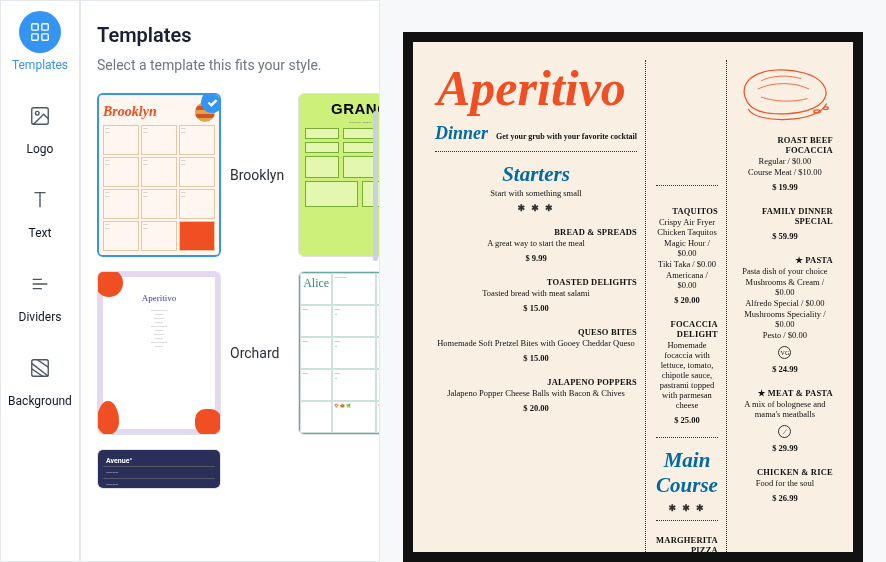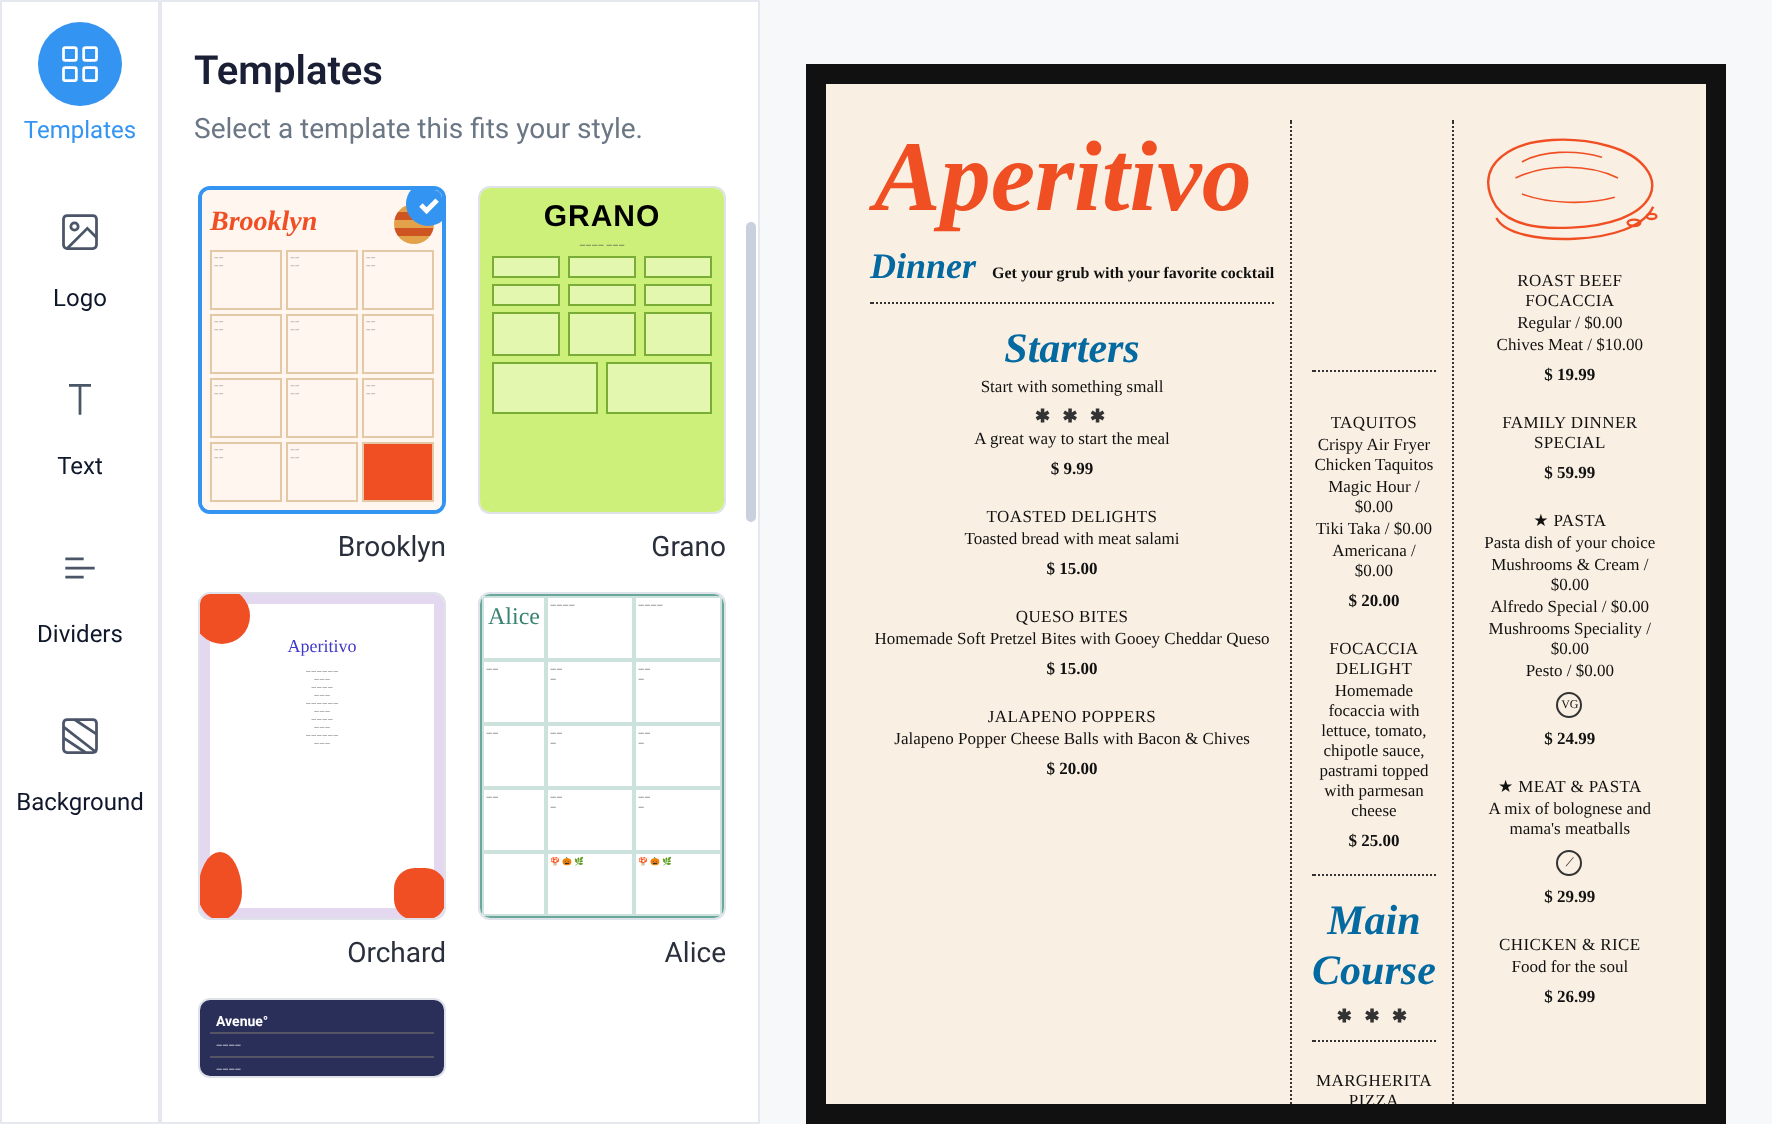--- a/index.html
+++ b/index.html
@@ -9,36 +9,36 @@
   .nav-icbox{width:42px;height:42px;border-radius:50%;display:flex;align-items:center;justify-content:center}
   .nav-icbox.active{background:#3394f2}
   .nav-item span.lbl{font-size:12px;color:#0f172a}
   .nav-item.active span.lbl{color:#3394f2}
   .svgic{width:22px;height:22px;stroke:#4a5568;stroke-width:1.5;fill:none}
   .active .svgic{stroke:#fff}
   .templates-panel{width:300px;background:#fff;border:1px solid #e5e8ee;height:562px;padding:22px 16px;overflow-y:auto;position:relative}
   .templates-panel h1{font-size:20px;font-weight:600;color:#1a1f36;margin-bottom:10px}
   .templates-panel .sub{font-size:14px;color:#6b7785;margin-bottom:20px}
   .tpl-grid{display:grid;grid-template-columns:1fr 1fr;gap:14px 14px}
-  .tpl-card{display:flex;flex-direction:column;align-items:flex-end;gap:9px;cursor:pointer}
+  .tpl-card{display:flex;flex-direction:row;align-items:center;gap:9px;cursor:pointer}
   .tpl-thumb{width:124px;height:164px;border-radius:6px;border:1px solid #dfe3e9;display:flex;align-items:center;justify-content:center;font-size:8px;position:relative;overflow:hidden}
   .tpl-thumb.selected{border:2px solid #3394f2}
   .tpl-card .name{font-size:14px;color:#2a2f3c}
   .check{position:absolute;top:-4px;right:-4px;width:22px;height:22px;border-radius:50%;background:#3394f2;display:flex;align-items:center;justify-content:center}
   .check svg{width:13px;height:13px;stroke:#fff;stroke-width:3;fill:none}
   .preview{flex:1;height:562px;display:flex;justify-content:center;padding:32px 14px}
   .menu{background:#f9efe3;border:10px solid #111;width:460px;height:530px;padding:18px 22px 0;color:#111;display:flex;gap:10px;font-family:Georgia, 'Times New Roman', serif;font-size:9px}
   .col{flex:1;border-right:1.5px dotted #333;padding-right:8px;text-align:center}
   .col:last-child{border-right:none;padding-right:0}
   .menu-title{font-family:"Brush Script MT","Segoe Script",cursive;color:#f04e23;font-size:50px;font-weight:700;font-style:italic;text-align:left;line-height:0.65;margin:12px 0 18px 2px}
   .script{font-family:"Brush Script MT","Segoe Script",cursive;color:#0369a1;font-weight:700;font-style:italic}
   .section{font-size:21px;margin:10px 0 0}
   .section-dinner{font-size:18px;display:inline}
   .tag{font-size:8.5px;font-weight:600;text-align:center}
-  .item-name{font-size:8.5px;font-weight:400;letter-spacing:.2px;text-transform:uppercase;margin-top:14px;text-align:center}
+  .item-name{font-size:8.5px;font-weight:700;letter-spacing:.2px;text-transform:uppercase;margin-top:14px;text-align:right}
   .item-desc{font-size:8.5px;text-align:center;margin-top:1px}
   .price{font-size:8.5px;text-align:center;margin-top:5px;font-weight:600}
   .dots{letter-spacing:2px;margin-top:5px;font-weight:900;color:#333}
   hr.dotted{border:none;border-top:1.5px dotted #333;margin:7px 0}
   .col1{flex:1.1}
   .col3{flex:.95}
   .steak{margin:5px auto 10px;display:block}
   .badge{display:inline-block;width:13px;height:13px;border-radius:50%;border:1px solid #333;font-size:6px;line-height:12px;margin-top:6px}
   .pastaStar::before{content:"★ ";}
   .scrollbar{position:absolute;right:1px;top:110px;width:5px;height:150px;background:#c8d1dd;border-radius:3px}
@@ -240,20 +240,21 @@
       <div class="menu-title">Aperitivo</div>
       <div class="rowtitle" style="white-space:nowrap">
         <span class="script section-dinner">Dinner</span>
         <span class="tag" style="font-size:8px">Get your grub with your favorite cocktail</span>
       </div>
       <hr class="dotted">
       <div class="script section">Starters</div>
       <div class="item-desc">Start with something small</div>
       <div class="dots">✱ ✱ ✱</div>
 
+      <div class="item-name">BREAD &amp; SPREADS</div>
       <div class="item-desc">A great way to start the meal</div>
       <div class="price">$ 9.99</div>
 
       <div class="item-name">TOASTED DELIGHTS</div>
       <div class="item-desc">Toasted bread with meat salami</div>
       <div class="price">$ 15.00</div>
 
       <div class="item-name">QUESO BITES</div>
       <div class="item-desc">Homemade Soft Pretzel Bites with Gooey Cheddar Queso</div>
       <div class="price">$ 15.00</div>
@@ -293,21 +294,21 @@
             <path d="M14 48c-6-9-9-22 4-32 15-12 45-12 66-6 22 6 31 20 26 31-6 13-27 19-49 20-20 1-39-2-47-13z"></path>
             <path d="M14 48c5 10 27 14 49 13 22-1 43-7 49-20" transform="translate(0,7)"></path>
             <path d="M30 20c12-7 33-8 50-3M26 30c18-9 46-9 64 0M30 40c16 6 40 7 58 2" stroke-width="1"></path>
             <ellipse cx="100" cy="58" rx="4" ry="2"></ellipse>
             <ellipse cx="111" cy="54" rx="3" ry="1.6"></ellipse>
           </g>
         </svg>
 
       <div class="item-name" style="margin-top:0">ROAST BEEF FOCACCIA</div>
       <div class="item-desc">Regular / $0.00</div>
-      <div class="item-desc">Chives Meat / $10.00</div>
+      <div class="item-desc">Course Meat / $10.00</div>
       <div class="price">$ 19.99</div>
 
       <div class="item-name">FAMILY DINNER SPECIAL</div>
       <div class="price">$ 59.99</div>
 
       <div class="item-name pastaStar">PASTA</div>
       <div class="item-desc">Pasta dish of your choice</div>
       <div class="item-desc">Mushrooms &amp; Cream / $0.00</div>
       <div class="item-desc">Alfredo Special / $0.00</div>
       <div class="item-desc">Mushrooms Speciality / $0.00</div>

